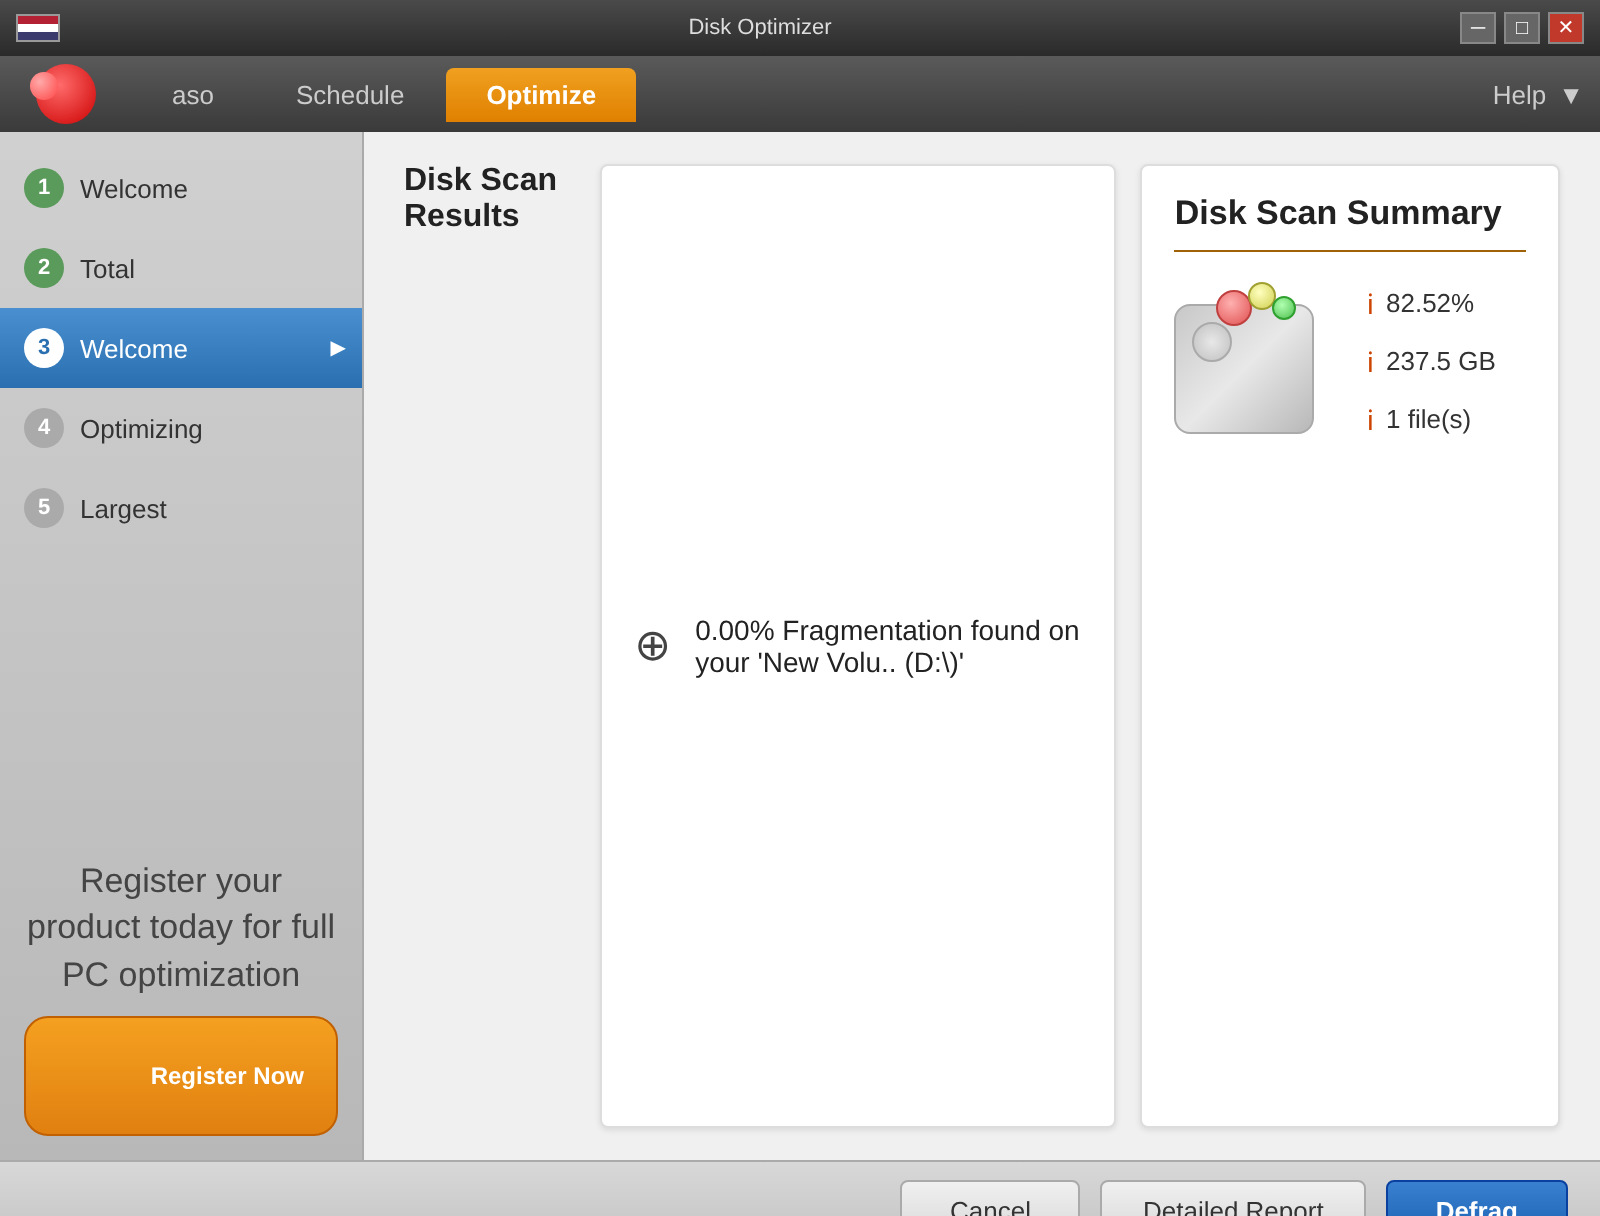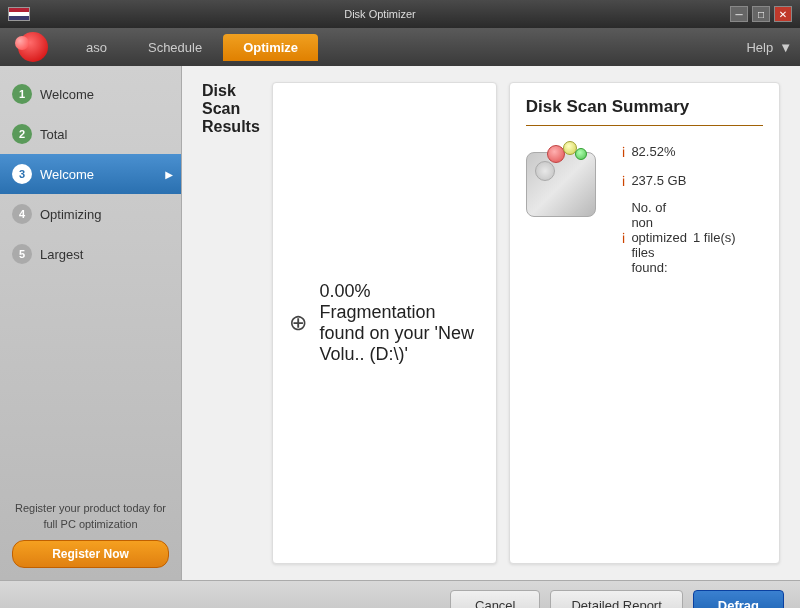--- a/index.html
+++ b/index.html
@@ -180,35 +180,36 @@
     .sidebar-item.completed .sidebar-num {
       background: #5a9a5a;
     }
 
     .sidebar-bottom {
       margin-top: auto;
       padding: 12px;
       text-align: center;
     }
     .sidebar-register-text {
-      font-size: 11px;
+      font-size: 17px;
       color: #444;
       margin-bottom: 8px;
       line-height: 1.4;
     }
     .register-btn {
       background: linear-gradient(to bottom, #f5a020, #e08010);
       border: 1px solid #c06000;
       border-radius: 12px;
-      padding: 6px 16px;
+      padding: 22px 16px;
       color: white;
       font-size: 12px;
       font-weight: bold;
       cursor: pointer;
       width: 100%;
+      text-align: right;
     }
 
     
     .content {
       flex: 1;
       padding: 16px 20px;
       background: #f0f0f0;
       display: flex;
       flex-direction: row;
       gap: 12px;
@@ -230,21 +231,21 @@
       align-items: center;
       gap: 12px;
       box-shadow: 0 1px 3px rgba(0,0,0,0.1);
     }
     .alert-icon {
       font-size: 22px;
       color: #444;
       flex-shrink: 0;
     }
     .alert-text {
-      font-size: 18px;
+      font-size: 14px;
       color: #222;
       font-weight: 500;
     }
 
     
     .summary-box {
       background: white;
       border: 1px solid #ddd;
       border-radius: 4px;
       padding: 14px 16px;
@@ -474,21 +475,20 @@
           <div class="stat-row">
             <span class="stat-info-icon">ℹ</span>
             <span class="stat-value">82.52%</span>
           </div>
           <div class="stat-row">
             <span class="stat-info-icon">ℹ</span>
             <span class="stat-value">237.5 GB</span>
           </div>
           <div class="stat-row">
             <span class="stat-info-icon">ℹ</span>
-            <span class="stat-label">No. of non optimized files found:</span>
             <span class="stat-value">1 file(s)</span>
           </div>
         </div>
       </div>
     </div>
   </div>
 </div>
 
 <div class="bottom-bar">
   <button class="btn-cancel">Cancel</button>

